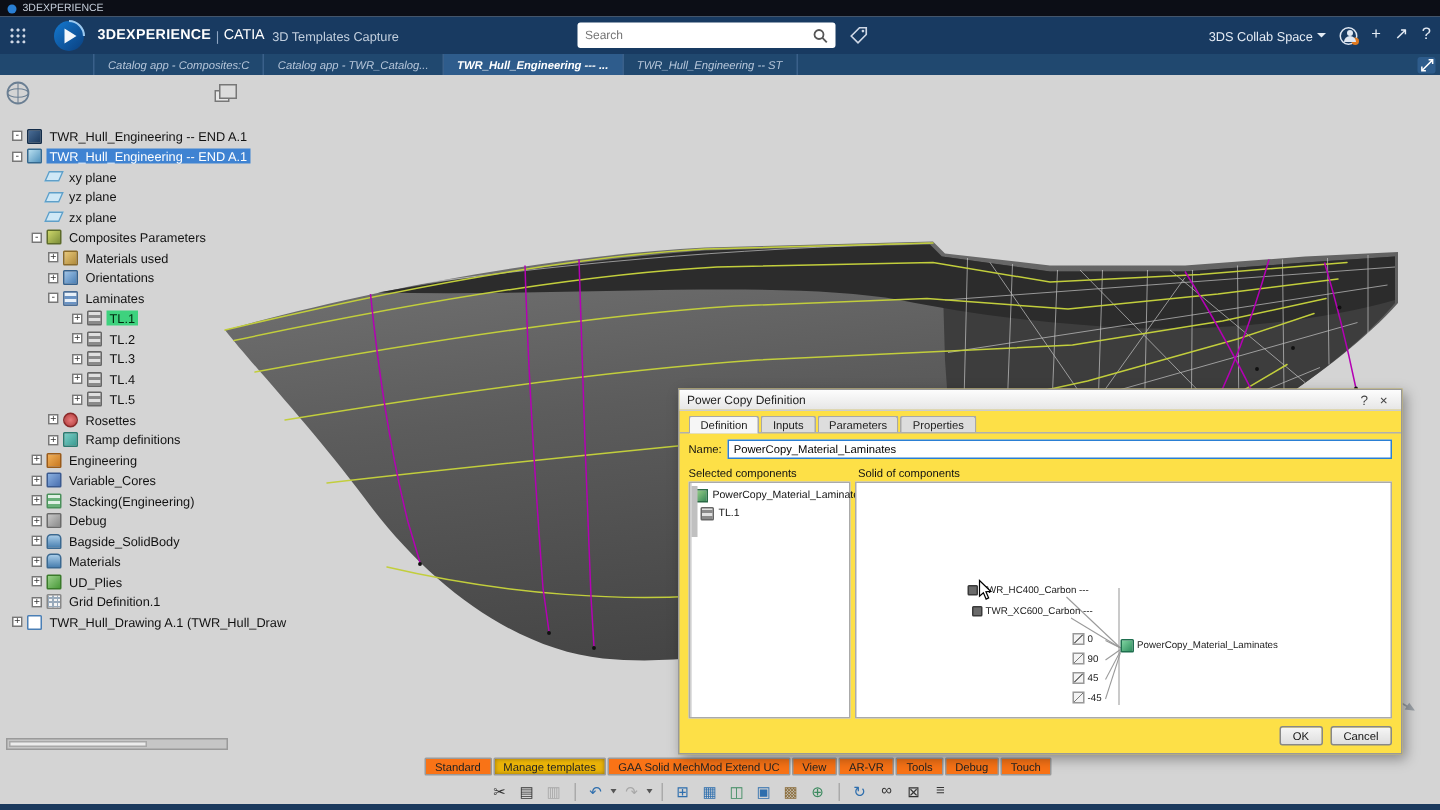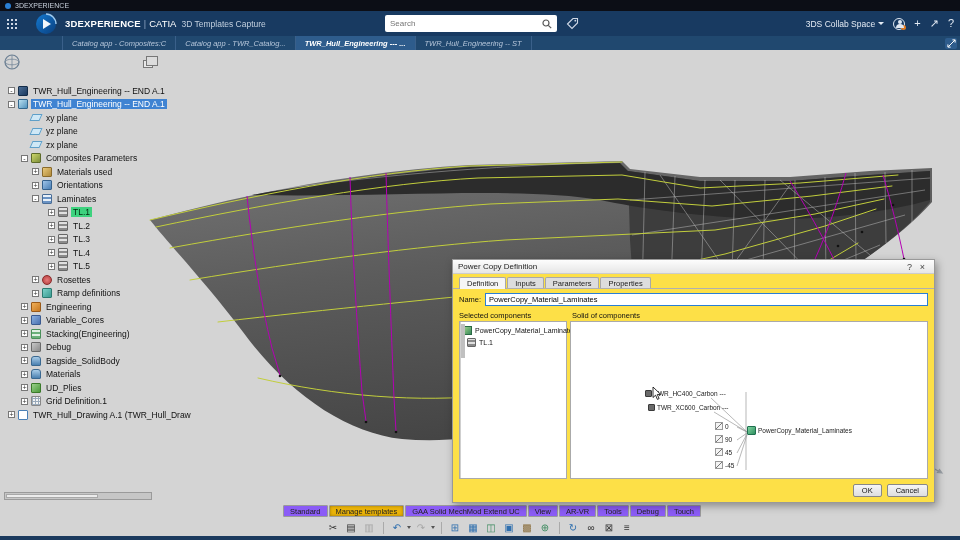--- a/index.html
+++ b/index.html
@@ -130,21 +130,21 @@
            linear-gradient(135deg,transparent 45%,#777 45%,#777 55%,transparent 55%),#f4f4f4}
   .gres-ic{width:9px;height:9px;background:linear-gradient(135deg,#7fd4a0,#2f8f5f);border:1px solid #1f6f4f;border-radius:1px}
   .dlg-buttons{position:absolute;right:6px;bottom:5px;display:flex;gap:5px}
   .dbtn{border:1px solid #888;background:linear-gradient(#f6f6f6,#dedede);font-size:7.5px;
         padding:0 8px;height:13px;line-height:12px;border-radius:2px;color:#111}
   .cursor{position:absolute;left:652px;top:386px;z-index:9}
 
   
   .workshop-tabs{position:absolute;left:0;right:0;top:505px;display:flex;justify-content:center;
                  gap:1px;z-index:4;transform:translateX(12px)}
-  .wtab{background:#8b5cf6;border:1px solid #9a9a9a;padding:0 6px;height:12px;line-height:11px;
+  .wtab{background:#f97316;border:1px solid #9a9a9a;padding:0 6px;height:12px;line-height:11px;
         font-size:7.5px;color:#222;border-radius:1px;white-space:nowrap}
   .wtab.active{background:#eab308;box-shadow:inset 0 0 3px rgba(0,0,0,.35)}
   .icon-row{position:absolute;left:0;right:0;top:519px;height:17px;display:flex;justify-content:center;
             align-items:center;gap:3px;z-index:4}
   .tico{width:15px;height:15px;display:flex;align-items:center;justify-content:center;font-size:10px;
         color:#333;border-radius:2px}
   .c-gray{color:#a8a8a8}.c-blue{color:#2f6fae}.c-green{color:#3c8a5f}.c-gold{color:#8a6d3b}
   .sep{width:1px;height:12px;background:#aaa;margin:0 3px}
   .dd{width:0;height:0;border-left:2.5px solid transparent;border-right:2.5px solid transparent;
       border-top:3px solid #555;margin-left:-1px}

